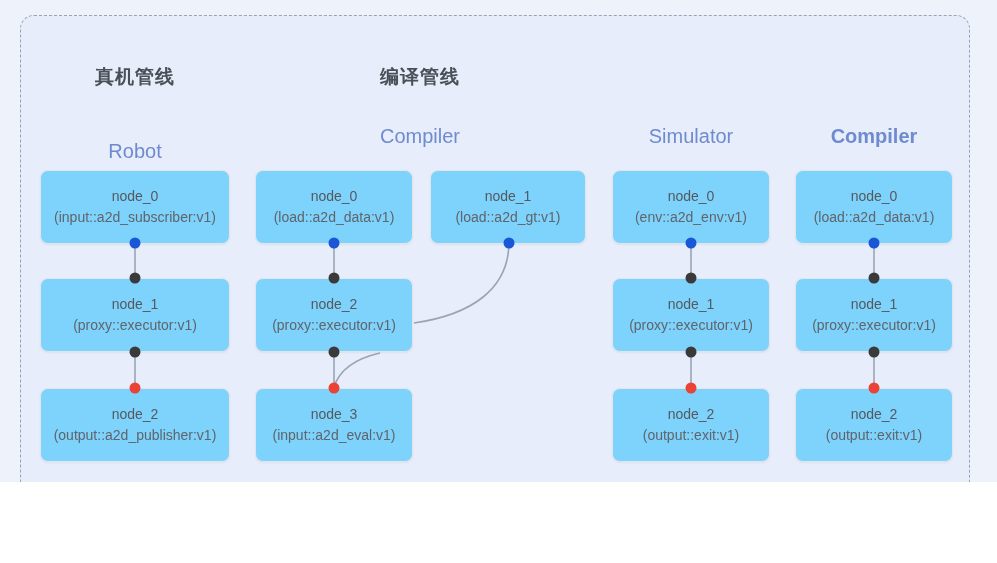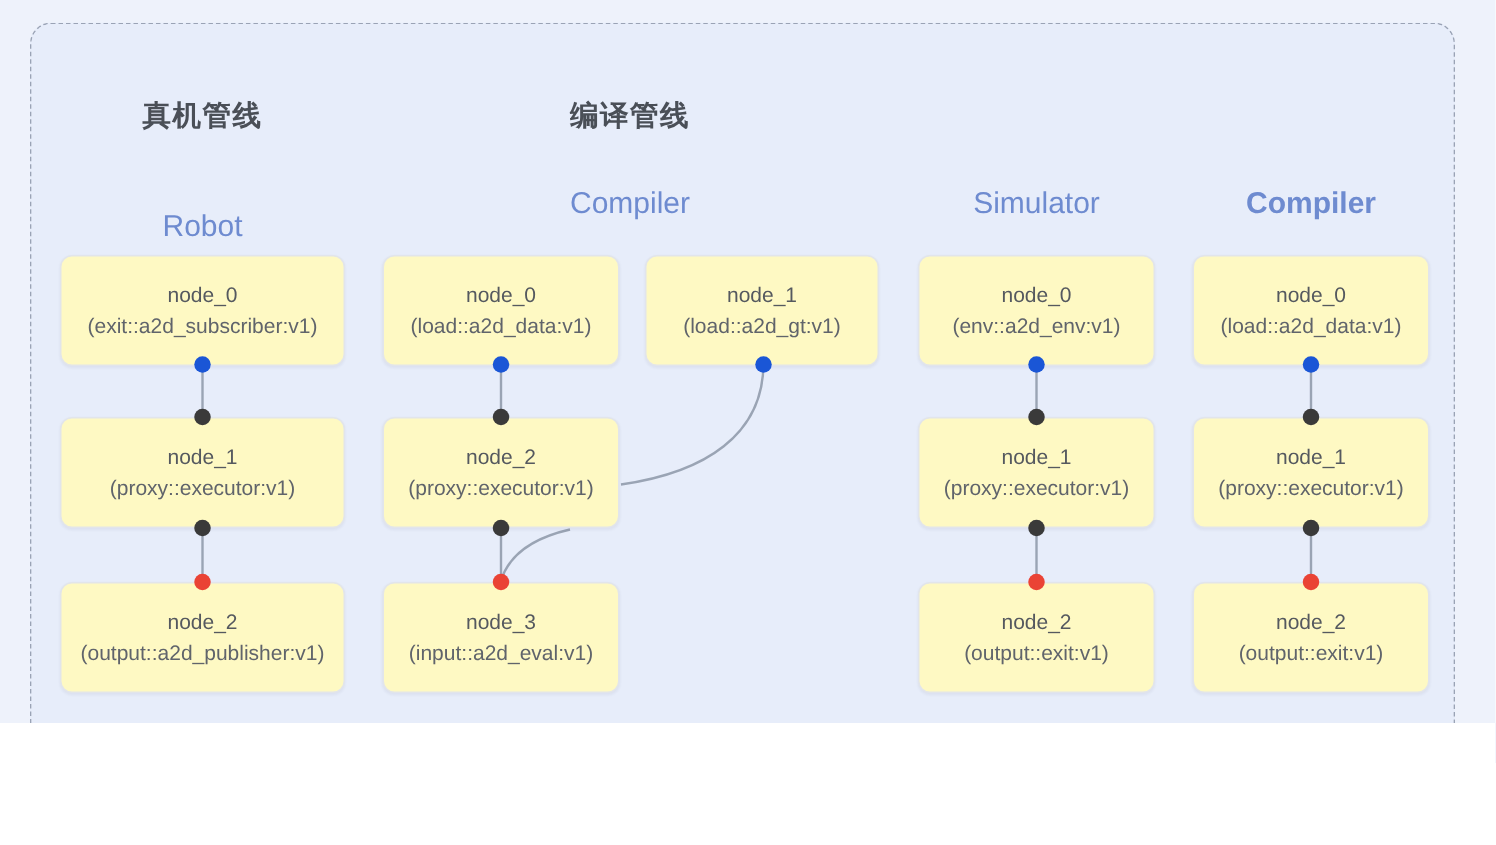--- a/index.html
+++ b/index.html
@@ -49,21 +49,21 @@
     position: absolute;
     text-align: center;
     color: #6e8bd0;
     font-size: 20px;
     font-weight: normal;
     white-space: nowrap;
   }
   .node-box {
     position: absolute;
     box-sizing: border-box;
-    background: #fef9c3;
+    background: #7dd3fc;
     border: 1px solid #e2e5ea;
     border-radius: 8px;
     box-shadow: 0 1px 2px rgba(30,40,70,0.06);
     display: flex;
     flex-direction: column;
     align-items: center;
     justify-content: center;
     gap: 4px;
   }
   .node-title {
@@ -133,21 +133,21 @@
   <div class="col-subheader" style="left:596px; top:125px; width:190px;">
     <span>Simulator</span>
   </div>
 
   <div class="col-subheader" style="left:779px; top:125px; width:190px;font-weight:bold;">
     <span>Compiler</span>
   </div>
 
   <div class="node-box" style="left:40px; top:170px; width:190px; height:74px;">
     <div class="node-title">node_0</div>
-    <div class="node-sub">(exit::a2d_subscriber:v1)</div>
+    <div class="node-sub">(input::a2d_subscriber:v1)</div>
   </div>
   <div class="node-box" style="left:40px; top:278px; width:190px; height:74px;">
     <div class="node-title">node_1</div>
     <div class="node-sub">(proxy::executor:v1)</div>
   </div>
   <div class="node-box" style="left:40px; top:388px; width:190px; height:74px;">
     <div class="node-title">node_2</div>
     <div class="node-sub">(output::a2d_publisher:v1)</div>
   </div>
 

